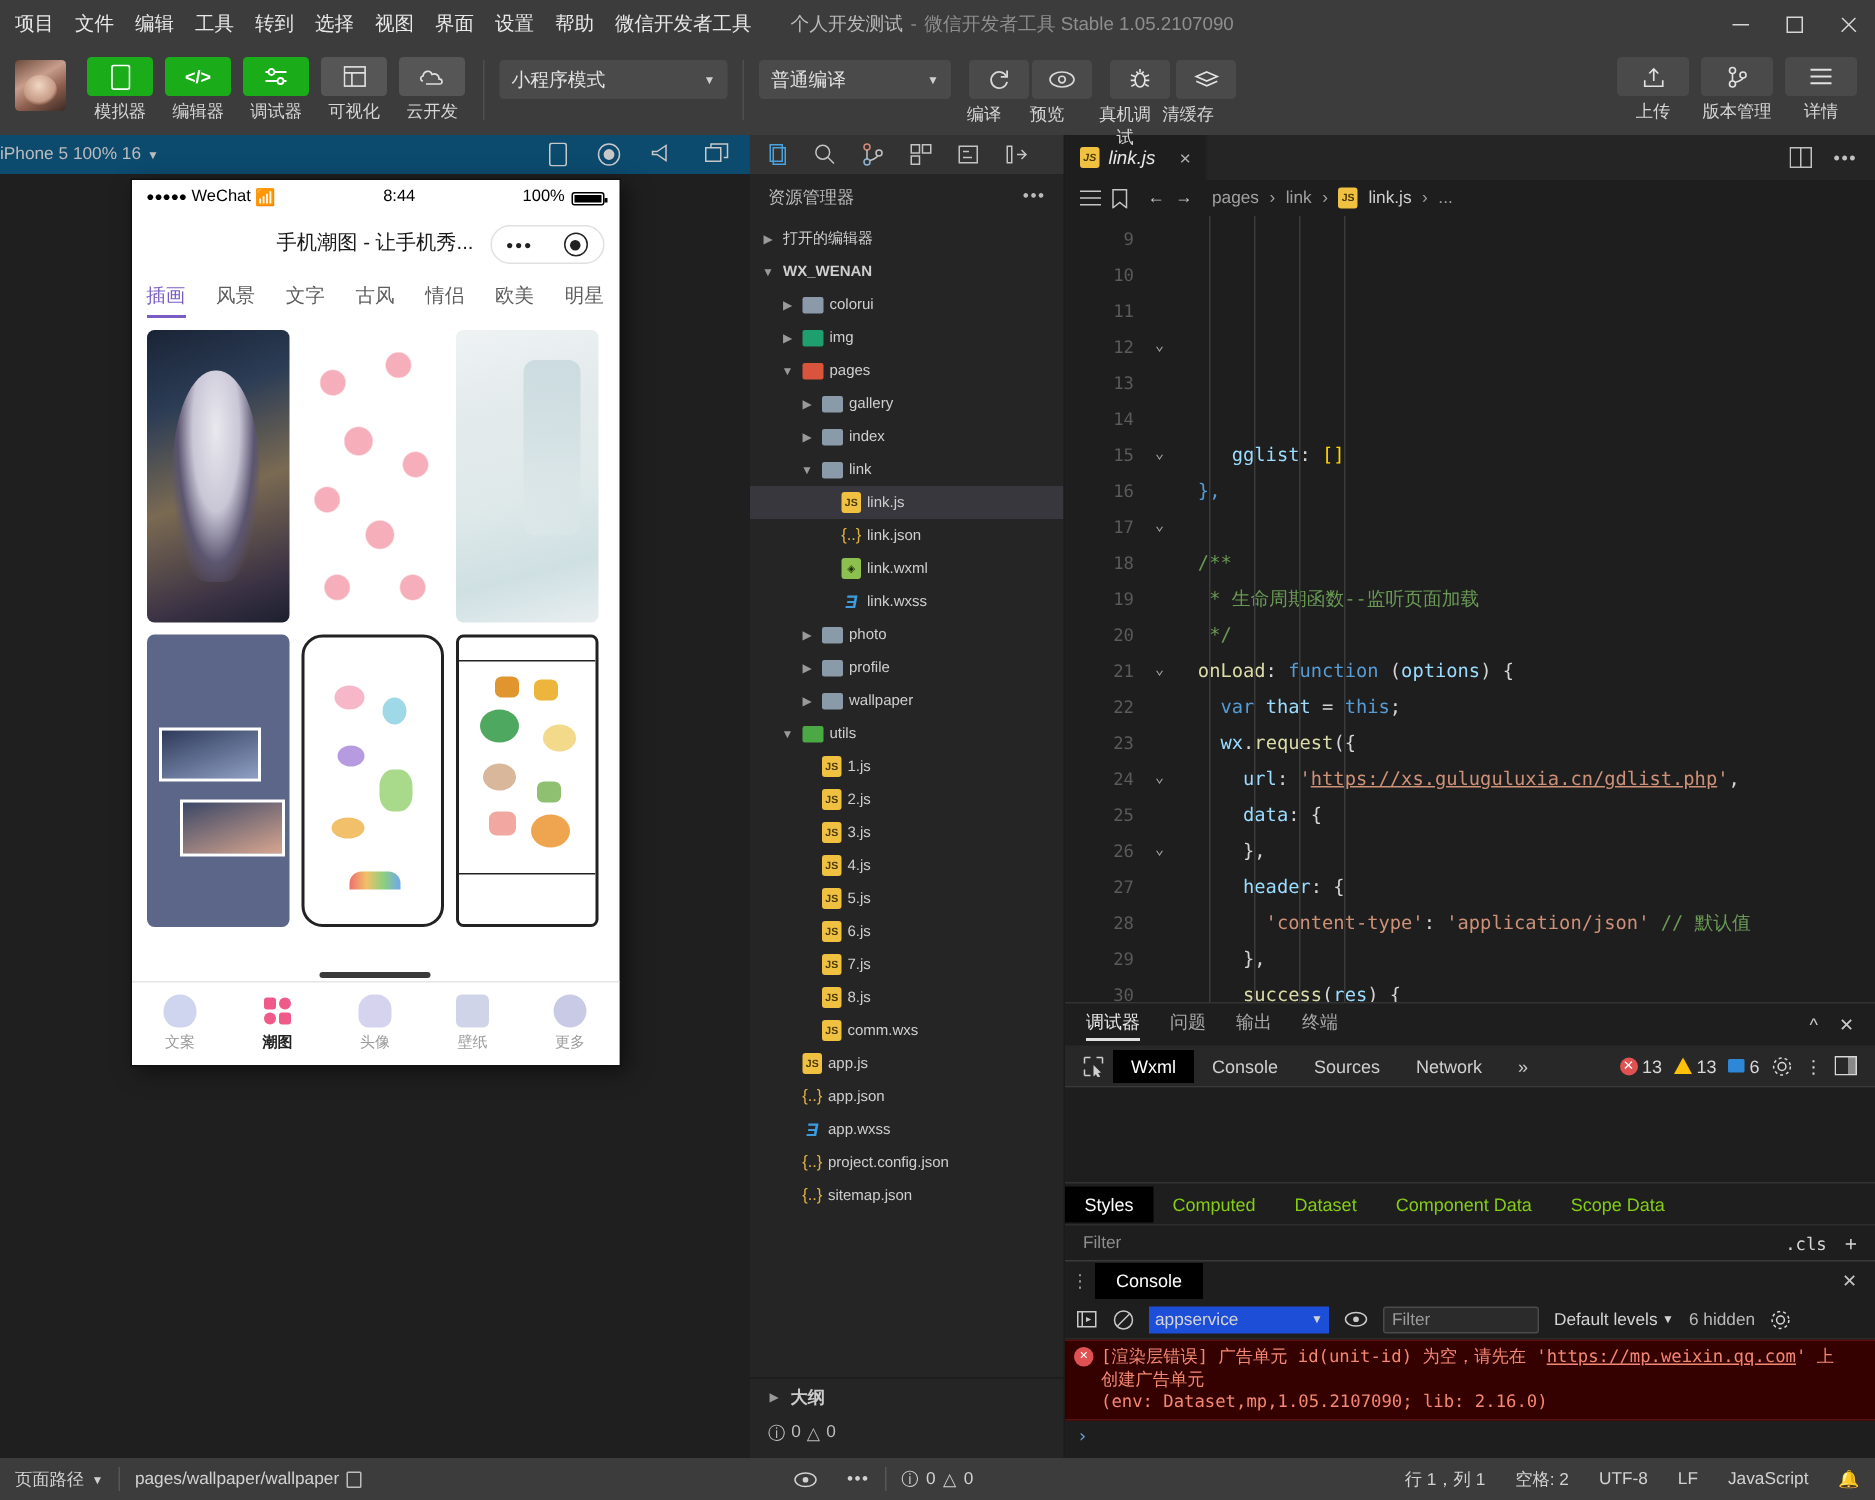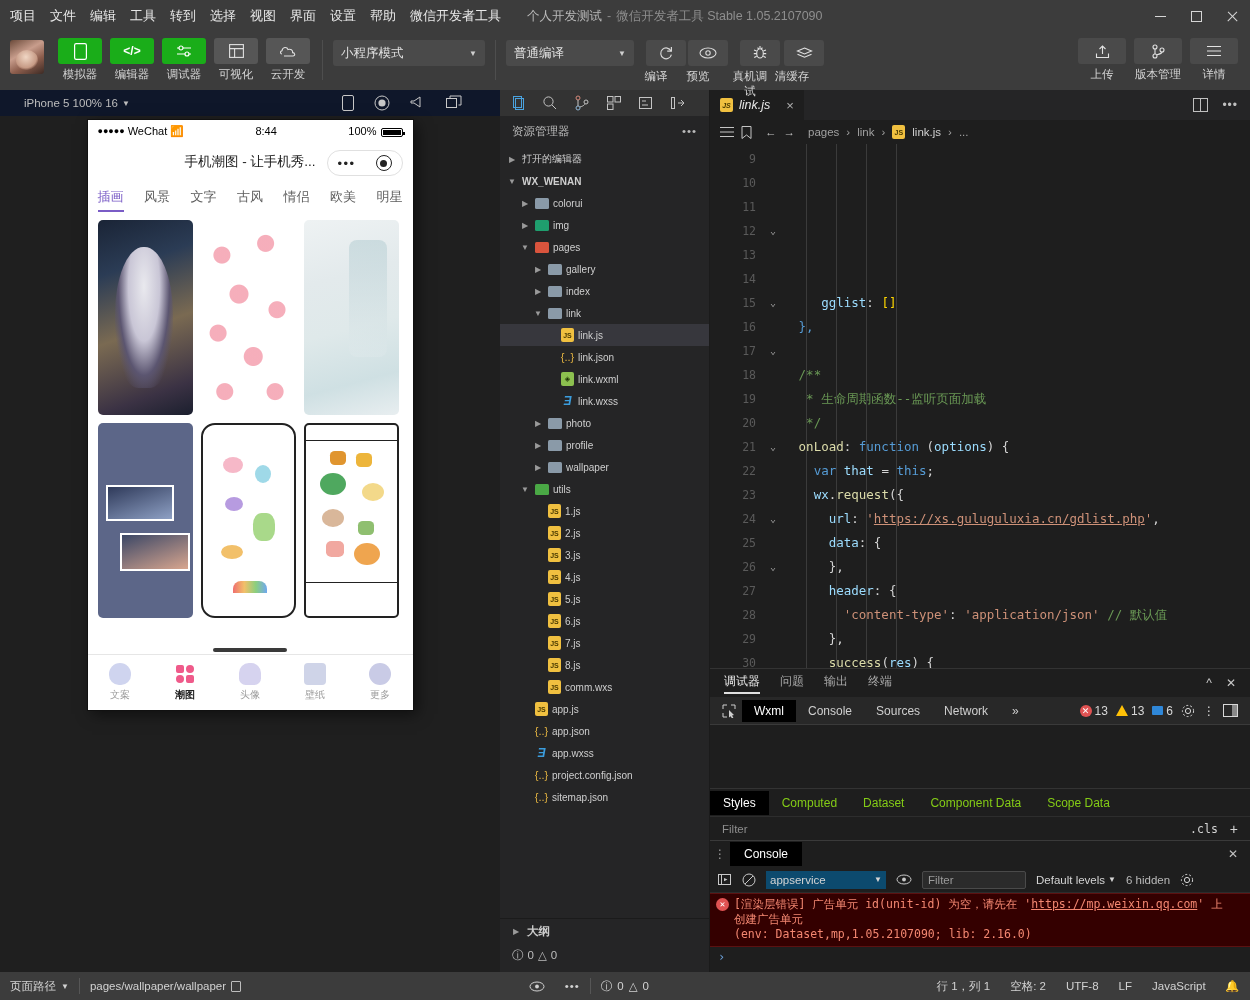--- a/index.html
+++ b/index.html
@@ -50,21 +50,21 @@
   .right-tools { position:absolute; right:10px; top:6px; display:flex; gap:4px; }
   .rt { display:flex; flex-direction:column; align-items:center; width:52px; }
   .rt .box { width:48px; height:26px; background:#4a4a4a; border-radius:3px; display:flex; align-items:center; justify-content:center; }
   .rt .lbl { font-size:11.5px; color:#d5d5d5; margin-top:3px; white-space:nowrap; }
 
   
   .main { flex:1; display:flex; min-height:0; }
 
   
   .sim-pane { width:500px; display:flex; flex-direction:column; background:#2d2d30; }
-  .sim-bar { height:26px; background:#0f172a; display:flex; align-items:center; padding:0 24px; flex:0 0 26px; }
+  .sim-bar { height:26px; background:#0c4a6e; display:flex; align-items:center; padding:0 0; flex:0 0 26px; }
   .sim-device { color:#bdbdbd; font-size:11.5px; }
   .sim-icons { margin-left:auto; display:flex; gap:20px; padding-right:14px; color:#c8c8c8; }
   .sim-stage { flex:1; background:#1f1f1f; display:flex; align-items:flex-start; justify-content:center; padding-top:4px; position:relative; }
   .phone { width:325px; height:590px; background:#fff; margin-top:0; position:relative; overflow:hidden;
            box-shadow:0 0 0 1px #111, 4px 4px 14px rgba(0,0,0,.55); }
   .status-bar { height:22px; display:flex; align-items:center; font-size:11px; color:#000; padding:0 10px; }
   .sb-left { display:flex; align-items:center; gap:3px; }
   .dots { letter-spacing:0px; font-size:9px; }
   .sb-mid { flex:1; text-align:center; font-weight:500; }
   .sb-right { display:flex; align-items:flex-end; gap:4px; }
@@ -192,21 +192,21 @@
   .filter-row .plus { color:#d5d5d5; margin-left:12px; font-size:14px; }
 
   
   .console { height:132px; flex:0 0 132px; background:#1e1e1e; border-top:1px solid #3a3a3a; display:flex; flex-direction:column; }
   .con-head { height:26px; display:flex; align-items:center; }
   .con-grip { width:20px; text-align:center; color:#9a9a9a; font-size:12px; letter-spacing:0; }
   .con-tab { background:#000; color:#fff; padding:5px 14px; font-size:12px; }
   .con-head .x { margin-left:auto; padding-right:12px; color:#c2c2c2; }
   .con-bar { height:26px; display:flex; align-items:center; gap:10px; padding:0 8px; border-bottom:1px solid #2c2c2c; }
   .cb-ic { color:#c9c9c9; display:flex; align-items:center; }
-  .ctx-sel { width:120px; height:18px; background:#0c4a6e; border:0; display:flex; align-items:center; justify-content:space-between;
+  .ctx-sel { width:120px; height:18px; background:#1d4ed8; border:0; display:flex; align-items:center; justify-content:space-between;
              color:#d4d4d4; font-size:11.5px; padding:0 4px; }
   .ctx-sel .cv { font-size:8px; }
   .con-filter { width:104px; height:18px; background:#2b2b2b; border:1px solid #4a4a4a; border-radius:2px;
                 color:#9b9b9b; font-size:11.5px; padding:0 5px; display:flex; align-items:center; }
   .lvl { color:#d4d4d4; font-size:11.5px; display:flex; align-items:center; gap:3px; }
   .hidden-cnt { color:#b9b9b9; font-size:11.5px; }
   .con-body { flex:1; overflow:hidden; }
   .err-line { background:#340000; border-top:1px solid #5c1111; border-bottom:1px solid #5c1111; padding:3px 6px 4px 6px;
               display:flex; gap:5px; color:#f48771; font-family:"DejaVu Sans Mono","Liberation Mono",monospace; font-size:11.5px; line-height:15px; }
   .err-ic { width:13px; height:13px; border-radius:50%; background:#e05252; color:#fff; font-size:9px;

